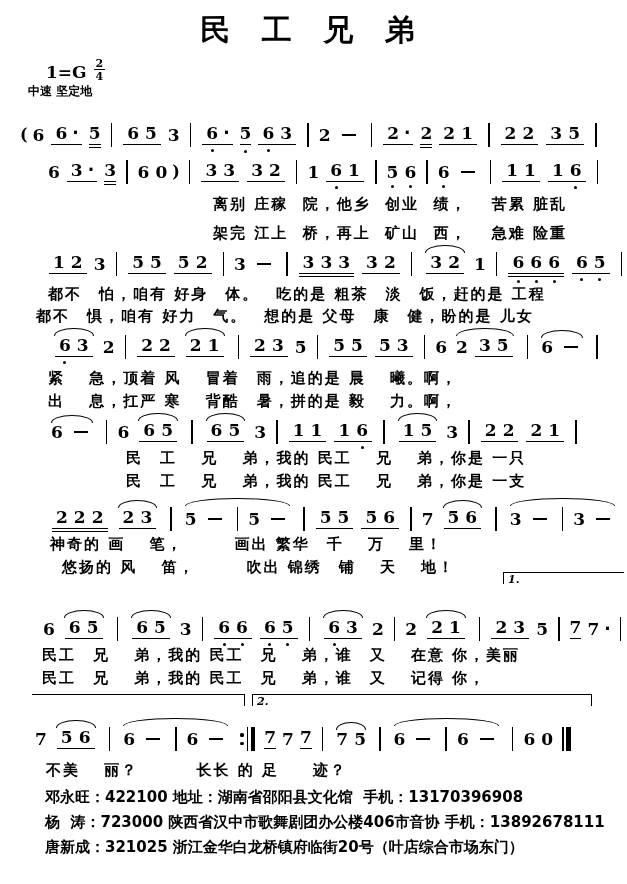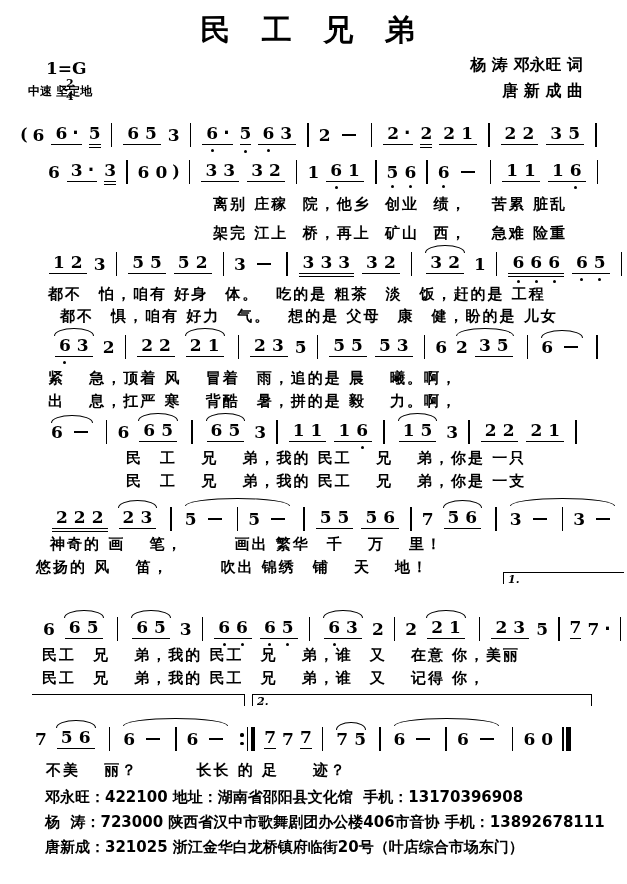--- a/index.html
+++ b/index.html
@@ -2,22 +2,22 @@
 <html><head>
 <meta charset="utf-8">
 <style>
   html,body{margin:0;padding:0;background:#e8e8e8;}
   .page{position:relative;width:627px;height:884px;background:#ffffff;margin:0 auto;
         font-family:"DejaVu Sans",sans-serif;color:#000;overflow:hidden;}
   .abs{position:absolute;}
   
   .title{width:100%;text-align:center;top:10px;font-family:Liberation Serif, serif;
          font-size:30px;font-weight:bold;letter-spacing:12px;}
-  .keysig{top:58px;left:46px;display:flex;align-items:center;font-weight:bold;font-size:17px;
-          font-family:"DejaVu Serif",serif;flex-direction:column;}
+  .keysig{top:58px;left:46px;display:flex;align-items:flex-end;font-weight:bold;font-size:17px;
+          font-family:"DejaVu Serif",serif;}
   .frac{display:inline-flex;flex-direction:column;align-items:center;margin-left:7px;
         font-size:11px;line-height:1;font-weight:bold;}
   .frac .num{padding:0 2px;}
   .frac .den{border-top:1.2px solid #000;padding:1px 2px 0;}
   .tempo{top:83px;left:28px;font-size:12px;font-weight:bold;}
   .credits{top:52px;right:44px;text-align:right;font-size:16px;font-weight:bold;line-height:26px;}
   
   .score-line{position:absolute;display:flex;align-items:center;height:30px;}
   .n{position:relative;display:inline-block;font-family:"DejaVu Serif",serif;
      font-weight:bold;font-size:17px;line-height:1;margin:0 3px;}
@@ -66,24 +66,20 @@
 
   <div class="abs keysig">
     <span>1=G</span>
     <span class="frac">
       <span class="num">2</span>
       <span class="den">4</span>
     </span>
   </div>
   <div class="abs tempo">中速 坚定地</div>
 
-  <div class="abs credits">
-    <div>杨  涛 邓永旺 词</div>
-    <div>唐   新    成 曲</div>
-  </div>
 
   <div id="score">
       <div class="score-line" style="left: 18px; top: 120px;">
         <span class="paren">(</span>
         <span class="n">6</span>
         <span class="bm">
           <span class="n">6</span>
           <span class="augdot">·</span>
         </span>
         <span class="n su2">5</span>
@@ -460,27 +456,27 @@
         <span class="n">6</span>
         <span class="n">0</span>
         <span class="fin">
           <span class="thin"></span>
           <span class="thick"></span>
         </span>
       </div>
       <div class="lyric-row" style="left: 213px; top: 195px;">离别 庄稼  院，他乡  创业  绩，　 苦累 脏乱</div>
       <div class="lyric-row" style="left: 213px; top: 224px;">架完 江上  桥，再上  矿山  西，　 急难 险重</div>
       <div class="lyric-row" style="left: 48px; top: 285px;">都不　怕，咱有 好身　体。　吃的是 粗茶　淡　饭，赶的是 工程</div>
-      <div class="lyric-row" style="left: 60px; top: 307px;">都不　惧，咱有 好力　气。　想的是 父母　康　健，盼的是 儿女</div>
+      <div class="lyric-row" style="left: 36px; top: 307px;">都不　惧，咱有 好力　气。　想的是 父母　康　健，盼的是 儿女</div>
       <div class="lyric-row" style="left: 48px; top: 369px;">紧　 急，顶着 风　 冒着　雨，追的是 晨　 曦。啊，</div>
       <div class="lyric-row" style="left: 48px; top: 392px;">出　 息，扛严 寒　 背酷　暑，拼的是 毅　 力。啊，</div>
       <div class="lyric-row" style="left: 126px; top: 449px;">民　工　 兄　 弟，我的 民工　 兄　 弟，你是 一只</div>
       <div class="lyric-row" style="left: 126px; top: 472px;">民　工　 兄　 弟，我的 民工　 兄　 弟，你是 一支</div>
       <div class="lyric-row" style="left: 50px; top: 535px;">神奇的 画　 笔，　　　画出 繁华　千　 万　 里！</div>
-      <div class="lyric-row" style="left: 36px; top: 558px;">悠扬的 风　 笛，　　　吹出 锦绣　铺　 天　 地！</div>
+      <div class="lyric-row" style="left: 62px; top: 558px;">悠扬的 风　 笛，　　　吹出 锦绣　铺　 天　 地！</div>
       <div class="lyric-row" style="left: 42px; top: 646px;">民工　兄　 弟，我的 民工　兄　 弟，谁　又　 在意 你，美丽</div>
       <div class="lyric-row" style="left: 42px; top: 669px;">民工　兄　 弟，我的 民工　兄　 弟，谁　又　 记得 你，</div>
       <div class="lyric-row" style="left: 46px; top: 761px;">不美　 丽？　　　 长长 的 足　　迹？</div>
       <div class="volta tickL" style="left: 503px; top: 572px; width: 120px;">
         <span class="vlabel">1.</span>
       </div>
       <div class="volta tickR" style="left: 32px; top: 694px; width: 212px;"></div>
       <div class="volta tickL tickR" style="left: 252px; top: 694px; width: 338px;">
         <span class="vlabel">2.</span>
       </div>

